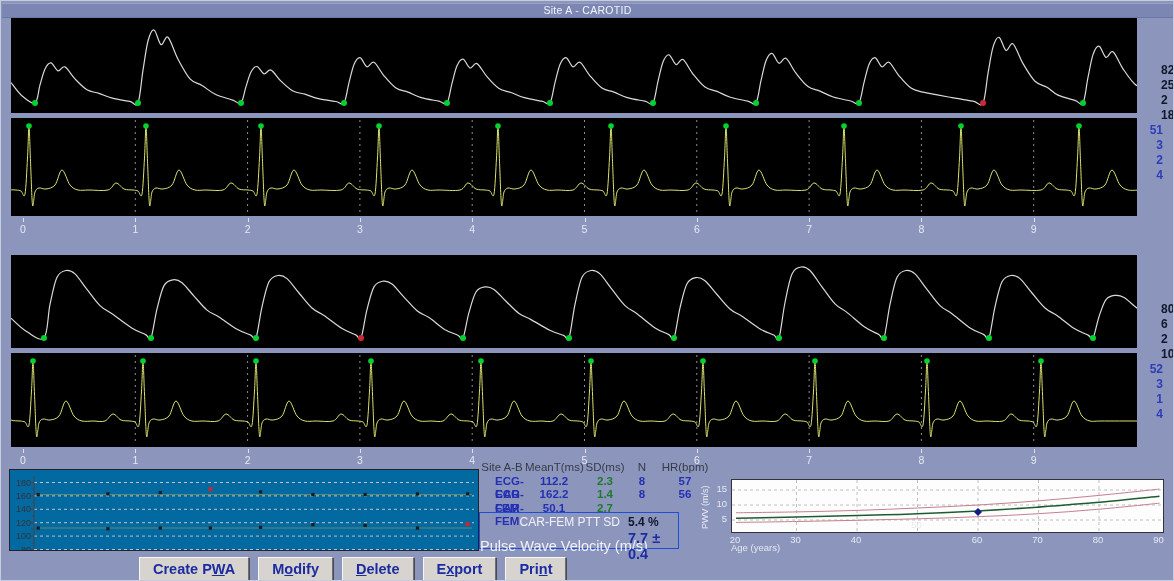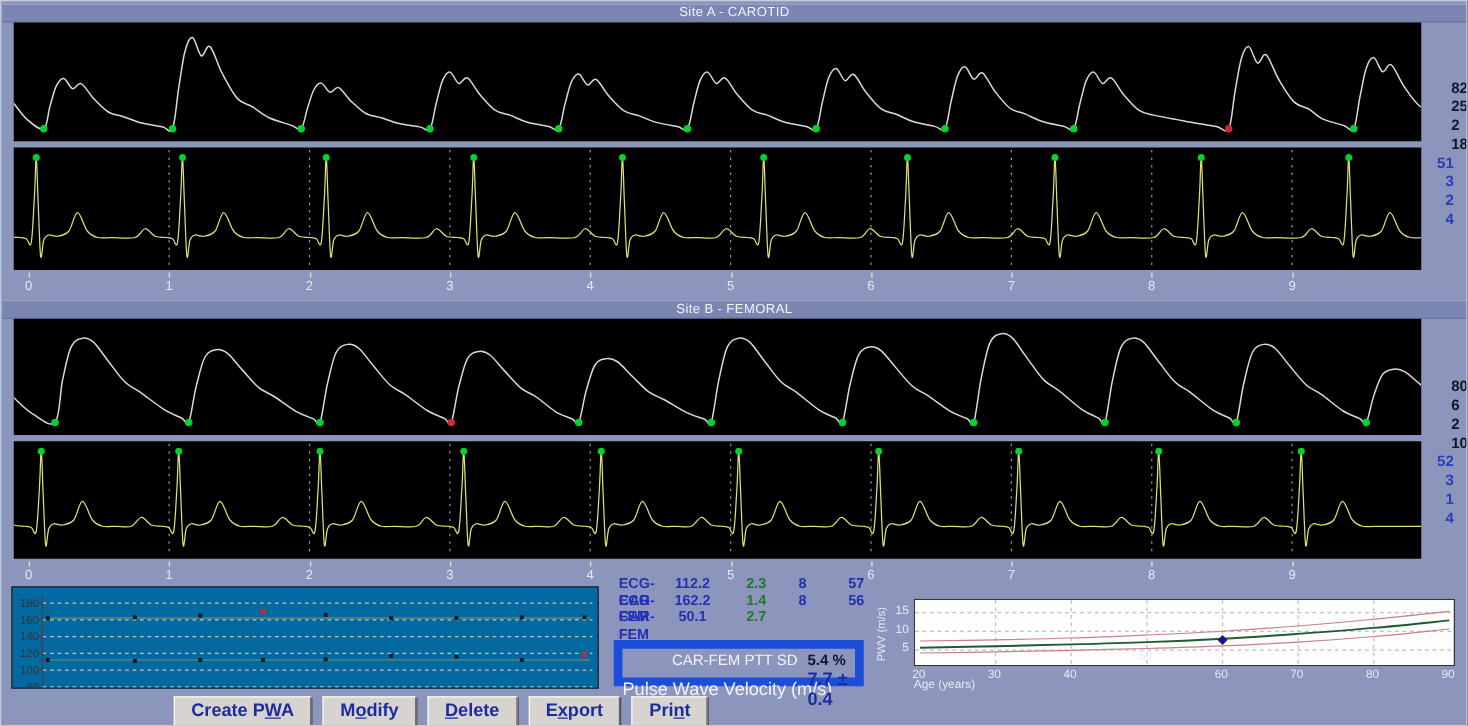--- a/index.html
+++ b/index.html
@@ -27,21 +27,21 @@
 
   
   .results{position:absolute;left:478px;top:460px;width:240px;font-size:11.5px;}
   .results .trow{display:grid;grid-template-columns:46px 58px 44px 30px 56px;height:13.5px;line-height:13.5px;}
   .results .th{color:#343b46;text-align:center;}
   .results .td{font-weight:bold;text-align:center;color:#2430b4;}
   .results .td.lab{text-align:left;padding-left:16px;color:#2430b4;}
   .results .td.green{color:#1e7a28;}
 
   
-  .summary-box{position:absolute;left:490px;top:511px;width:200px;height:37px;border:7px solid #1d4ed8;box-sizing:border-box;}
+  .summary-box{position:absolute;left:478px;top:511px;width:200px;height:37px;border:1px solid #1d4ed8;box-sizing:border-box;}
   .summary-box .srow{display:grid;grid-template-columns:148px 1fr;align-items:center;}
   .summary-box .srow1{height:16px;font-size:12px;margin-top:1px;}
   .summary-box .srow2{height:19px;font-size:14.5px;}
   .summary-box .slab{color:#f2f2f8;text-align:right;padding-right:8px;white-space:nowrap;}
   .summary-box .sval{font-weight:bold;}
   .val-green{color:#0f172a;}
   .val-navy{color:#1c2ba0;}
 
   
   .ref-box{position:absolute;left:730px;top:478px;width:433px;height:54px;background:#fdfdfd;border:1px solid #33333c;box-sizing:border-box;}
@@ -137,23 +137,20 @@
       <div class="sv-black">82</div>
       <div class="sv-black">25</div>
       <div class="sv-black">2</div>
       <div class="sv-black">18</div>
       <div class="sv-blue">51</div>
       <div class="sv-blue">3</div>
       <div class="sv-blue">2</div>
       <div class="sv-blue">4</div>
     </div>
 
-  <div class="titlebar" style="top:239px;">
-    <span>Site B - FEMORAL</span>
-  </div>
   <div class="panel" id="pulse-b" style="top:254px;height:93px;">
       <svg width="1126" height="93" viewBox="0 0 1126 93">
         <path d="M 0.0 63.1 C 2.5 65.3,9.3 72.6,14.8 75.9 C 20.4 79.2,29.0 87.4,33.0 83.0 C 37.0 78.6,36.8 59.4,39.0 49.3 C 41.2 39.2,43.3 27.9,46.0 22.3 C 48.7 16.7,52.0 16.1,55.0 15.5 C 58.0 15.0,60.5 15.8,64.0 18.9 C 67.5 22.1,71.8 29.2,76.0 34.4 C 80.2 39.7,84.8 46.6,89.0 50.6 C 93.2 54.7,95.7 55.0,101.0 58.7 C 106.3 62.4,115.1 69.4,120.7 72.9 C 126.3 76.4,131.4 77.9,134.6 79.6 C 137.9 81.3,138.1 87.3,140.0 83.0 C 141.9 78.7,143.8 62.6,146.0 53.9 C 148.2 45.2,150.3 35.5,153.0 30.6 C 155.7 25.8,159.0 25.3,162.0 24.8 C 165.0 24.3,167.5 25.0,171.0 27.7 C 174.5 30.4,178.8 36.5,183.0 41.1 C 187.2 45.6,191.8 51.6,196.0 55.1 C 200.2 58.5,203.0 58.8,208.0 62.0 C 213.0 65.2,220.8 71.3,226.1 74.3 C 231.4 77.3,236.6 78.6,239.8 80.1 C 242.9 81.5,243.1 87.7,245.0 83.0 C 246.9 78.3,248.8 61.1,251.0 51.8 C 253.2 42.4,255.3 32.0,258.0 26.8 C 260.7 21.6,264.0 21.0,267.0 20.5 C 270.0 20.0,272.5 20.7,276.0 23.6 C 279.5 26.6,283.8 33.1,288.0 38.0 C 292.2 42.9,296.8 49.3,301.0 53.0 C 305.2 56.8,308.0 57.1,313.0 60.5 C 318.0 63.9,325.8 70.4,331.1 73.6 C 336.4 76.9,341.6 78.3,344.8 79.9 C 347.9 81.4,348.1 87.2,350.0 83.0 C 351.9 78.8,353.8 63.1,356.0 54.6 C 358.2 46.1,360.3 36.6,363.0 31.9 C 365.7 27.1,369.0 26.7,372.0 26.2 C 375.0 25.7,377.5 26.4,381.0 29.0 C 384.5 31.7,388.8 37.7,393.0 42.1 C 397.2 46.6,401.8 52.3,406.0 55.7 C 410.2 59.1,413.4 59.4,418.0 62.6 C 422.6 65.7,428.8 71.5,433.6 74.5 C 438.5 77.4,443.8 78.7,446.9 80.2 C 450.0 81.6,450.1 86.8,452.0 83.0 C 453.9 79.2,455.8 65.1,458.0 57.4 C 460.2 49.8,462.3 41.3,465.0 37.0 C 467.7 32.7,471.0 32.3,474.0 31.9 C 477.0 31.5,479.5 32.1,483.0 34.4 C 486.5 36.8,490.8 42.2,495.0 46.2 C 499.2 50.2,503.8 55.4,508.0 58.5 C 512.2 61.5,514.8 61.8,520.0 64.6 C 525.2 67.4,533.5 72.7,538.9 75.3 C 544.4 78.0,549.5 79.2,552.7 80.4 C 555.9 81.7,556.1 88.2,558.0 83.0 C 559.9 77.8,561.8 59.4,564.0 49.3 C 566.2 39.2,568.3 27.9,571.0 22.3 C 573.7 16.7,577.0 16.1,580.0 15.5 C 583.0 15.0,585.5 15.8,589.0 18.9 C 592.5 22.1,596.8 29.2,601.0 34.4 C 605.2 39.7,609.8 46.6,614.0 50.6 C 618.2 54.7,621.0 55.0,626.0 58.7 C 631.0 62.4,638.8 69.4,644.1 72.9 C 649.4 76.4,654.6 77.9,657.8 79.6 C 660.9 81.3,661.1 87.5,663.0 83.0 C 664.9 78.5,666.8 61.9,669.0 52.8 C 671.2 43.8,673.3 33.7,676.0 28.7 C 678.7 23.7,682.0 23.2,685.0 22.6 C 688.0 22.1,690.5 22.9,694.0 25.7 C 697.5 28.5,701.8 34.8,706.0 39.5 C 710.2 44.3,714.8 50.4,719.0 54.0 C 723.2 57.7,726.0 58.0,731.0 61.3 C 736.0 64.6,743.8 70.8,749.1 73.9 C 754.4 77.1,759.6 78.5,762.8 80.0 C 765.9 81.5,766.1 88.4,768.0 83.0 C 769.9 77.6,771.8 58.1,774.0 47.5 C 776.2 36.9,778.3 25.0,781.0 19.1 C 783.7 13.2,787.0 12.6,790.0 12.0 C 793.0 11.4,795.5 12.2,799.0 15.5 C 802.5 18.9,806.8 26.3,811.0 31.9 C 815.2 37.4,819.8 44.7,824.0 48.9 C 828.2 53.2,831.0 53.5,836.0 57.4 C 841.0 61.3,848.8 68.7,854.1 72.3 C 859.4 76.0,864.6 77.7,867.8 79.5 C 870.9 81.2,871.1 88.0,873.0 83.0 C 874.9 78.0,876.8 59.4,879.0 49.3 C 881.2 39.2,883.3 27.9,886.0 22.3 C 888.7 16.7,892.0 16.1,895.0 15.5 C 898.0 15.0,900.5 15.8,904.0 18.9 C 907.5 22.1,911.8 29.2,916.0 34.4 C 920.2 39.7,924.8 46.6,929.0 50.6 C 933.2 54.7,936.0 55.0,941.0 58.7 C 946.0 62.4,953.8 69.4,959.1 72.9 C 964.4 76.4,969.6 77.9,972.8 79.6 C 975.9 81.3,976.1 87.6,978.0 83.0 C 979.9 78.4,981.8 61.1,984.0 51.8 C 986.2 42.4,988.3 32.0,991.0 26.8 C 993.7 21.6,997.0 21.0,1000.0 20.5 C 1003.0 20.0,1005.5 20.7,1009.0 23.6 C 1012.5 26.6,1016.8 33.1,1021.0 38.0 C 1025.2 42.9,1029.8 49.3,1034.0 53.0 C 1038.2 56.8,1041.1 57.1,1046.0 60.5 C 1050.9 63.9,1058.1 70.4,1063.3 73.6 C 1068.4 76.9,1073.7 78.3,1076.8 79.9 C 1079.9 81.4,1080.1 86.0,1082.0 83.0 C 1083.9 80.0,1085.8 68.1,1088.0 61.7 C 1090.2 55.3,1092.3 48.2,1095.0 44.7 C 1097.7 41.1,1101.0 40.8,1104.0 40.4 C 1107.0 40.0,1109.5 40.5,1113.0 42.5 C 1116.5 44.5,1120.8 49.0,1125.0 52.3 C 1129.2 55.7,1133.8 60.0,1138.0 62.6 C 1142.2 65.1,1143.8 65.3,1150.0 67.7 C 1156.2 70.0,1168.8 74.4,1175.5 76.6 C 1182.2 78.8,1187.8 80.2,1190.3 80.9" fill="none" stroke="#d9d9d9" stroke-width="1.2"></path>
         <circle cx="33" cy="83" r="3" fill="#00d22e"></circle>
         <circle cx="140" cy="83" r="3" fill="#00d22e"></circle>
         <circle cx="245" cy="83" r="3" fill="#00d22e"></circle>
         <circle cx="350" cy="83" r="3" fill="#cc2936"></circle>
         <circle cx="452" cy="83" r="3" fill="#00d22e"></circle>
         <circle cx="558" cy="83" r="3" fill="#00d22e"></circle>
         <circle cx="663" cy="83" r="3" fill="#00d22e"></circle>
@@ -262,20 +259,27 @@
         <rect x="198.8" y="56.46" width="3.2" height="3.2" fill="#191919"></rect>
         <rect x="248.94" y="55.79" width="3.2" height="3.2" fill="#191919"></rect>
         <rect x="301.26" y="53.11" width="3.2" height="3.2" fill="#191919"></rect>
         <rect x="353.58" y="53.78" width="3.2" height="3.2" fill="#191919"></rect>
         <rect x="405.9" y="56.46" width="3.2" height="3.2" fill="#191919"></rect>
         <rect x="455.44" y="51.839999999999996" width="4.4" height="4.4" fill="#b03040"></rect>
       </svg></div>
 
   <div class="results" id="results-table">
       <div class="trow">
+        <div class="th">Site A-B</div>
+        <div class="th">MeanT(ms)</div>
+        <div class="th">SD(ms)</div>
+        <div class="th">N</div>
+        <div class="th">HR(bpm)</div>
+      </div>
+      <div class="trow">
         <div class="td lab">ECG-CAR</div>
         <div class="td">112.2</div>
         <div class="td green">2.3</div>
         <div class="td">8</div>
         <div class="td">57</div>
       </div>
       <div class="trow">
         <div class="td lab">ECG-FEM</div>
         <div class="td">162.2</div>
         <div class="td green">1.4</div>

